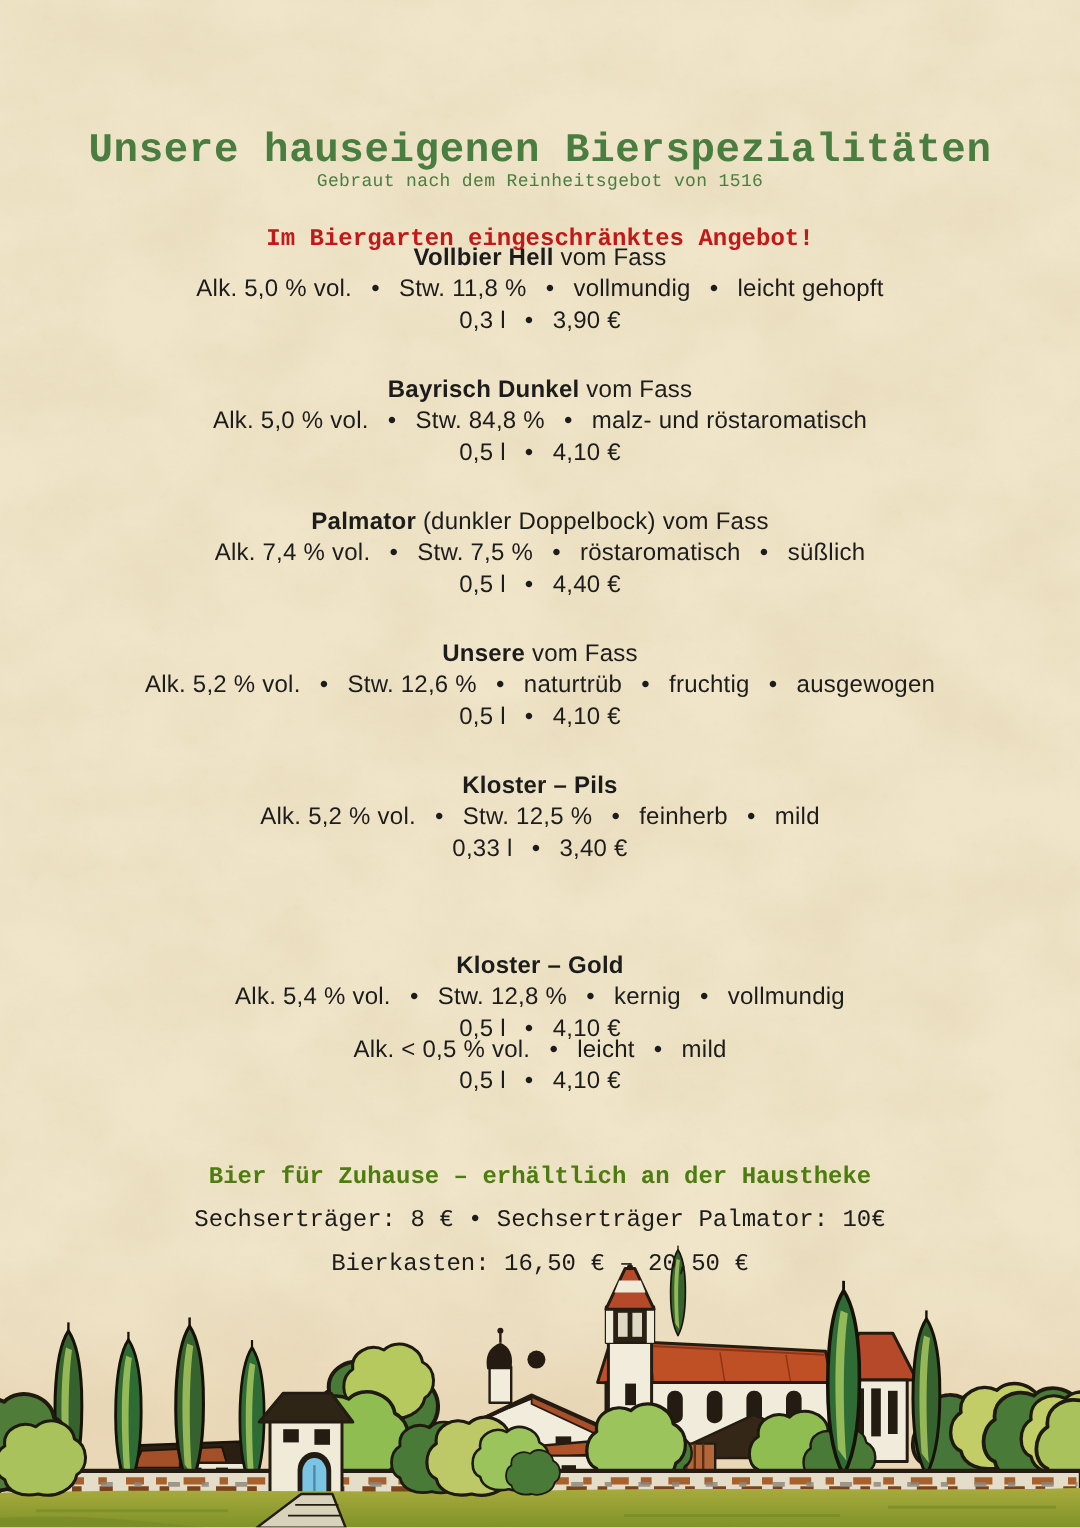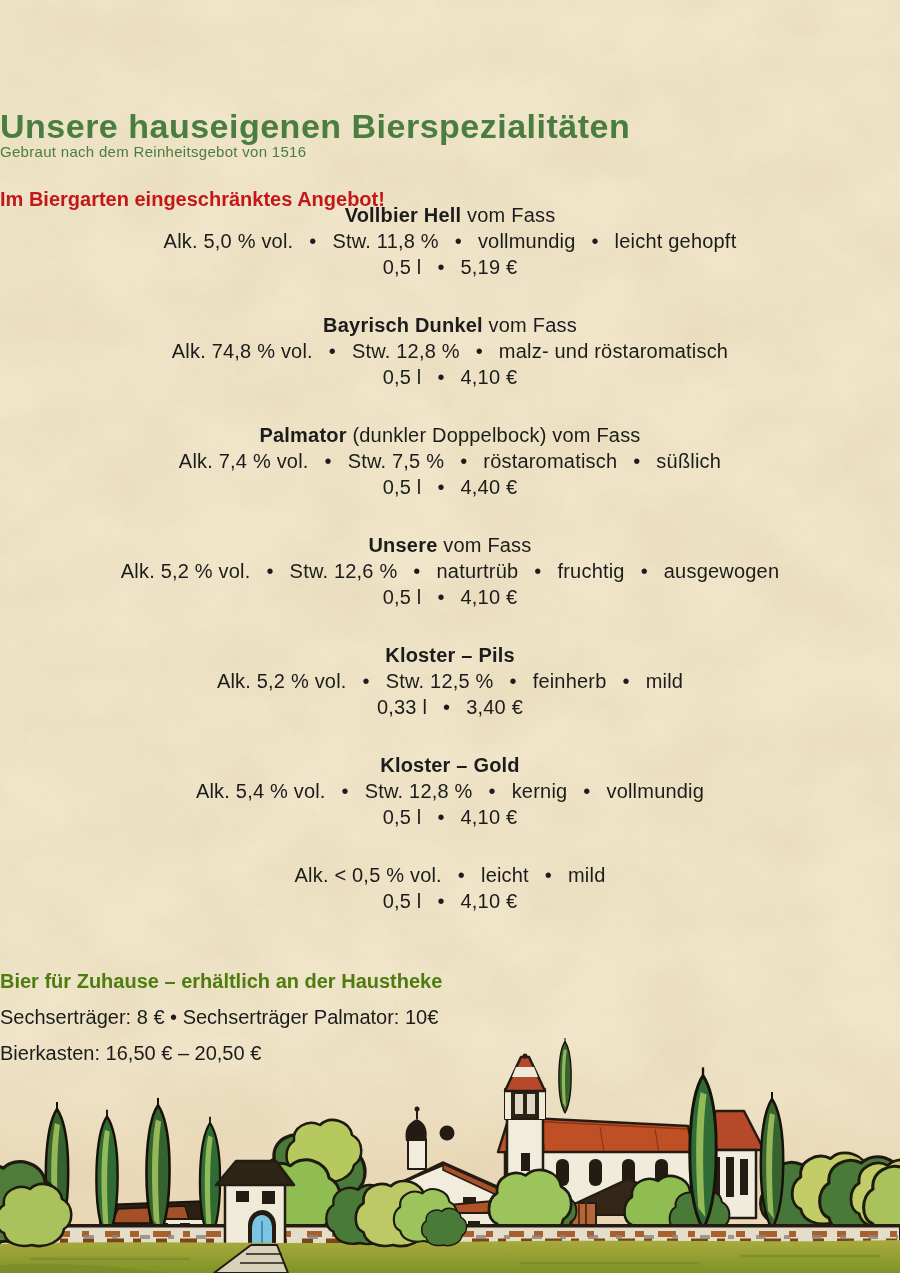--- a/index.html
+++ b/index.html
@@ -1,25 +1,25 @@
 <!DOCTYPE html>
 <html lang="de"><head>
 <meta charset="utf-8">
 <style>
   html,body{margin:0;padding:0;}
   body{width:900px;height:1273px;position:relative;overflow:hidden;
        font-family:"Liberation Sans",sans-serif;background:#efe4c7;}
   .bg{position:absolute;inset:0;z-index:0;}
   .content{position:absolute;inset:0;z-index:2;}
-  .line{position:absolute;left:0;right:0;color:#1c1c1c;}
+  .line{position:absolute;left:0;right:0;text-align:center;color:#1c1c1c;font-family:Liberation Mono, monospace;}
   .title{top:84px;font-size:34px;font-weight:700;letter-spacing:.5px;color:#4a7e40;}
   .subtitle{top:131px;font-size:15px;font-weight:400;letter-spacing:.3px;color:#4a7e40;}
   .notice{top:168px;font-size:20px;font-weight:700;color:#c41717;}
   .entry{position:absolute;left:0;right:0;text-align:center;color:#1c1c1c;}
-  .e1{top:202px}.e2{top:312px}.e3{top:422px}.e4{top:532px}.e5{top:642px}.e6{top:752px}.e7{top:862px}
+  .e1{top:202px}.e2{top:312px}.e3{top:422px}.e4{top:532px}.e5{top:642px}.e6{top:792px}.e7{top:862px}
   .bname,.bdetails,.bprice{font-size:20px;line-height:26px;letter-spacing:.2px;}
   .bname .nm{font-weight:700;}
   .bname .sfx{font-weight:400;}
   .footer-heading{top:950px;font-size:20px;font-weight:700;color:#4d7c0f;}
   .footer-line1{top:986px;font-size:20px;}
   .footer-line2{top:1022px;font-size:20px;}
   .illustration{position:absolute;left:0;bottom:0;z-index:1;display:block;}
 </style>
 </head>
 <body>
@@ -207,25 +207,25 @@
   <header>
     <h1 class="line title">Unsere hauseigenen Bierspezialitäten</h1>
     <h2 class="line subtitle">Gebraut nach dem Reinheitsgebot von 1516</h2>
     <p class="line notice">Im Biergarten eingeschränktes Angebot!</p>
   </header>
 
   <main>
     <section class="entry e1">
       <div class="bname"><span class="nm">Vollbier Hell</span><span class="sfx"> vom Fass</span></div>
       <div class="bdetails">Alk. 5,0 % vol.  •  Stw. 11,8 %  •  vollmundig  •  leicht gehopft</div>
-      <div class="bprice">0,5 l  •  5,19 €</div>
+      <div class="bprice">0,3 l  •  3,90 €</div>
     </section>
     <section class="entry e2">
       <div class="bname"><span class="nm">Bayrisch Dunkel</span><span class="sfx"> vom Fass</span></div>
-      <div class="bdetails">Alk. 74,8 % vol.  •  Stw. 12,8 %  •  malz- und röstaromatisch</div>
+      <div class="bdetails">Alk. 5,0 % vol.  •  Stw. 84,8 %  •  malz- und röstaromatisch</div>
       <div class="bprice">0,5 l  •  4,10 €</div>
     </section>
     <section class="entry e3">
       <div class="bname"><span class="nm">Palmator</span><span class="sfx"> (dunkler Doppelbock) vom Fass</span></div>
       <div class="bdetails">Alk. 7,4 % vol.  •  Stw. 7,5 %  •  röstaromatisch  •  süßlich</div>
       <div class="bprice">0,5 l  •  4,40 €</div>
     </section>
     <section class="entry e4">
       <div class="bname"><span class="nm">Unsere</span><span class="sfx"> vom Fass</span></div>
       <div class="bdetails">Alk. 5,2 % vol.  •  Stw. 12,6 %  •  naturtrüb  •  fruchtig  •  ausgewogen</div>

